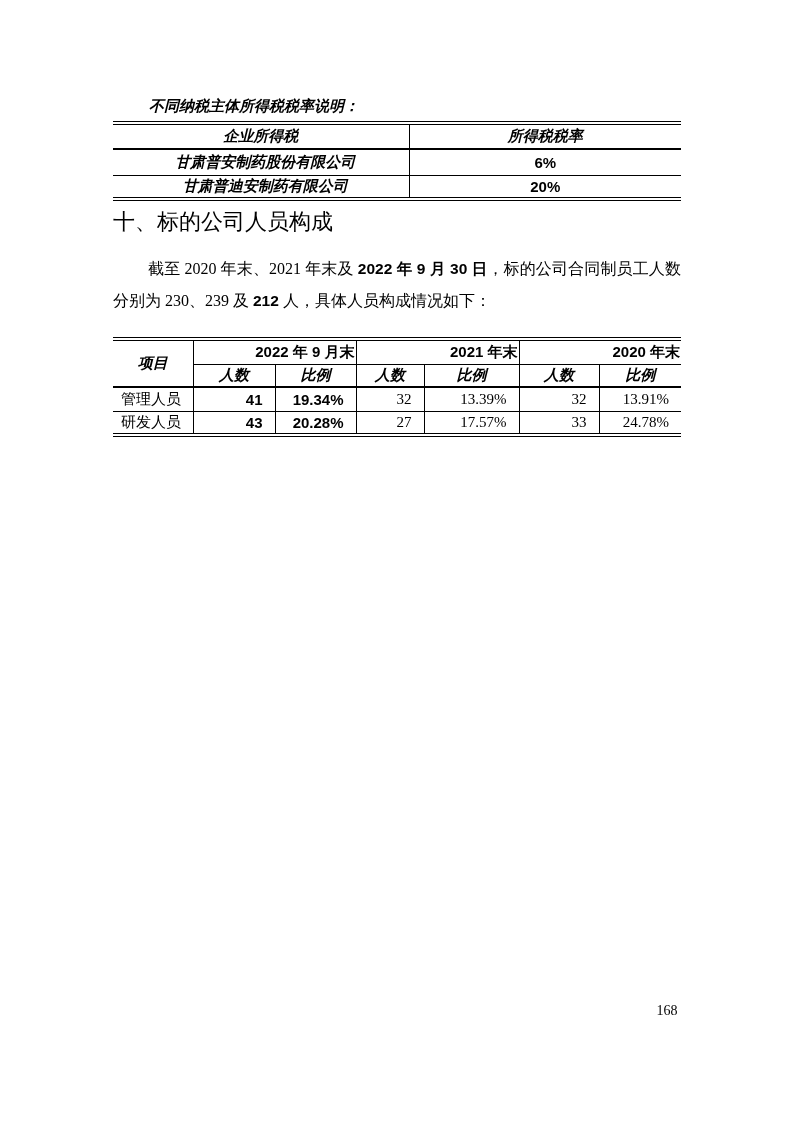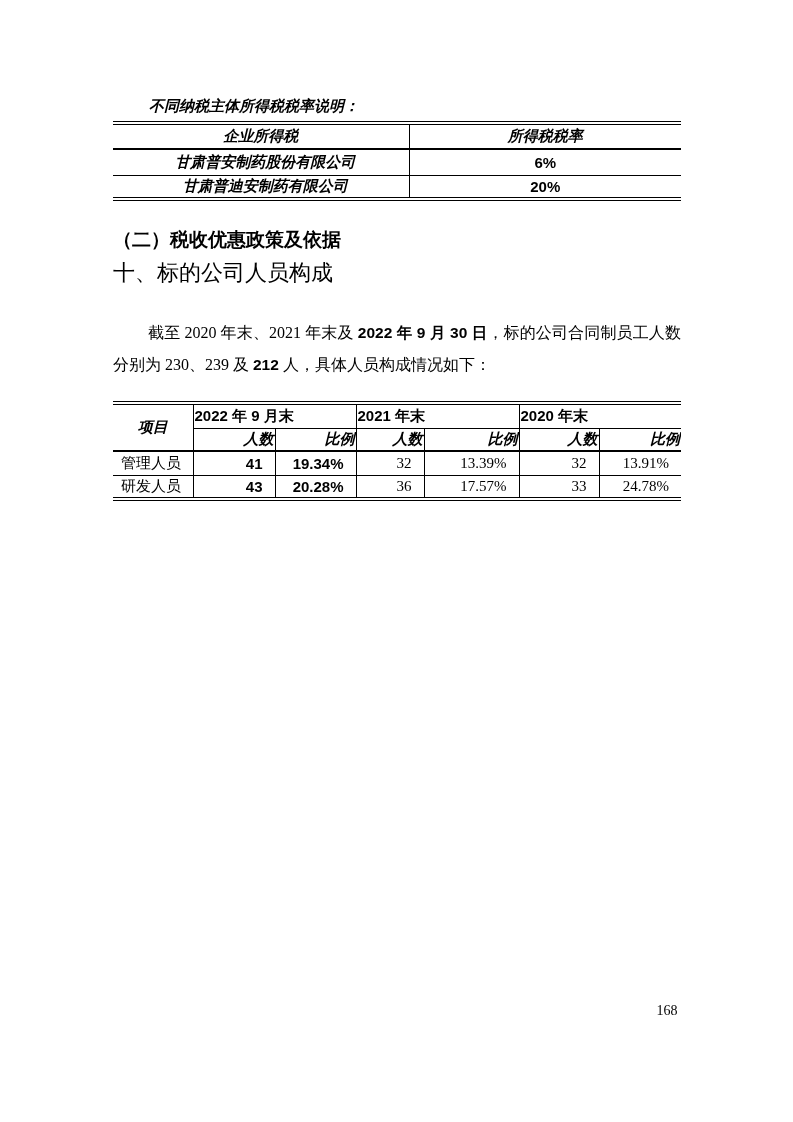--- a/index.html
+++ b/index.html
@@ -49,37 +49,37 @@
     text-align: justify; text-indent: 35px;
   }
   p.kai-p { font-weight: bold; font-style: italic; margin-top: 8px; }
 
   .h-sec10 {
     margin: 6px 0 0 0;
     font-size: 22px; line-height: 30px;
     font-weight: normal;
     font-family: "Liberation Sans", "DejaVu Sans", sans-serif;
   }
-  p.staff-intro { margin-top: 29px; }
+  p.staff-intro { margin-top: 16px; }
   .bseg { font-weight: bold; font-family: "Liberation Sans", "DejaVu Sans", sans-serif; font-size: 15.5px; }
   p.sub-h { margin: 8px 0 0 0; font-size: 16px; line-height: 22px; text-indent: 35px; }
 
   
   table.t2 {
     width: 568px; margin-top: 20px;
     border-collapse: collapse; table-layout: fixed;
     border-top: 4px double #000; border-bottom: 4px double #000;
     font-size: 15px;
   }
   .t2 th, .t2 td { border-right: 1px solid #000; overflow: hidden; }
   .t2 th:last-child, .t2 td:last-child { border-right: none; }
   .t2 th.item-h { font-weight: bold; font-style: italic; text-align: center; border-bottom: 2px solid #000; }
-  .t2 th.period { height: 26px; font-weight: bold; text-align: left; border-bottom: 1px solid #000;
+  .t2 th.period { height: 26px; font-weight: bold; text-align: right; border-bottom: 1px solid #000;
                   font-family: "Liberation Sans", "DejaVu Sans", sans-serif; font-size: 15px; }
-  .t2 tr.subrow th { height: 22px; font-weight: bold; font-style: italic; text-align: right; border-bottom: 2px solid #000; }
+  .t2 tr.subrow th { height: 22px; font-weight: bold; font-style: italic; text-align: center; border-bottom: 2px solid #000; }
   .t2 tr.d1 td { height: 24px; border-bottom: 1px solid #000; }
   .t2 tr.d2 td { height: 22px; }
   .t2 td.label { text-align: left; padding-left: 8px; }
   .t2 td.num { text-align: right; padding-right: 12px; }
   .t2 td.b22 { font-weight: bold; font-family: "Liberation Sans", "DejaVu Sans", sans-serif; }
 
   .page-num {
     position: absolute; left: 645px; top: 1003px;
     width: 44px; text-align: center;
     font-size: 14px;
@@ -109,21 +109,20 @@
           <td class="c1">甘肃普安制药股份有限公司</td>
           <td class="rate">6%</td>
         </tr>
         <tr class="r2">
           <td class="c1">甘肃普迪安制药有限公司</td>
           <td class="rate">20%</td>
         </tr>
       </tbody>
     </table>
 
-    <div class="h-sec2">（二）税收优惠政策及依据</div>
 
 
     <div class="h-sec10">十、标的公司人员构成</div>
 
     <p class="body staff-intro"><span>截至 2020 年末、2021 年末及 </span><span class="bseg">2022 年 9 月 30 日</span><span>，标的公司合同制员工人数分别为 230、239 及 </span><span class="bseg">212</span><span> 人，具体人员构成情况如下：</span></p>
 
 
     <table class="t2">
       <colgroup>
         <col style="width:80px">
@@ -157,21 +156,21 @@
           <td class="num b22">19.34%</td>
           <td class="num">32</td>
           <td class="num">13.39%</td>
           <td class="num">32</td>
           <td class="num">13.91%</td>
         </tr>
         <tr class="d2">
           <td class="label">研发人员</td>
           <td class="num b22">43</td>
           <td class="num b22">20.28%</td>
-          <td class="num">36</td>
+          <td class="num">27</td>
           <td class="num">17.57%</td>
           <td class="num">33</td>
           <td class="num">24.78%</td>
         </tr>
       </tbody>
     </table>
 
   </div>
 
   <div class="page-num">168</div>

